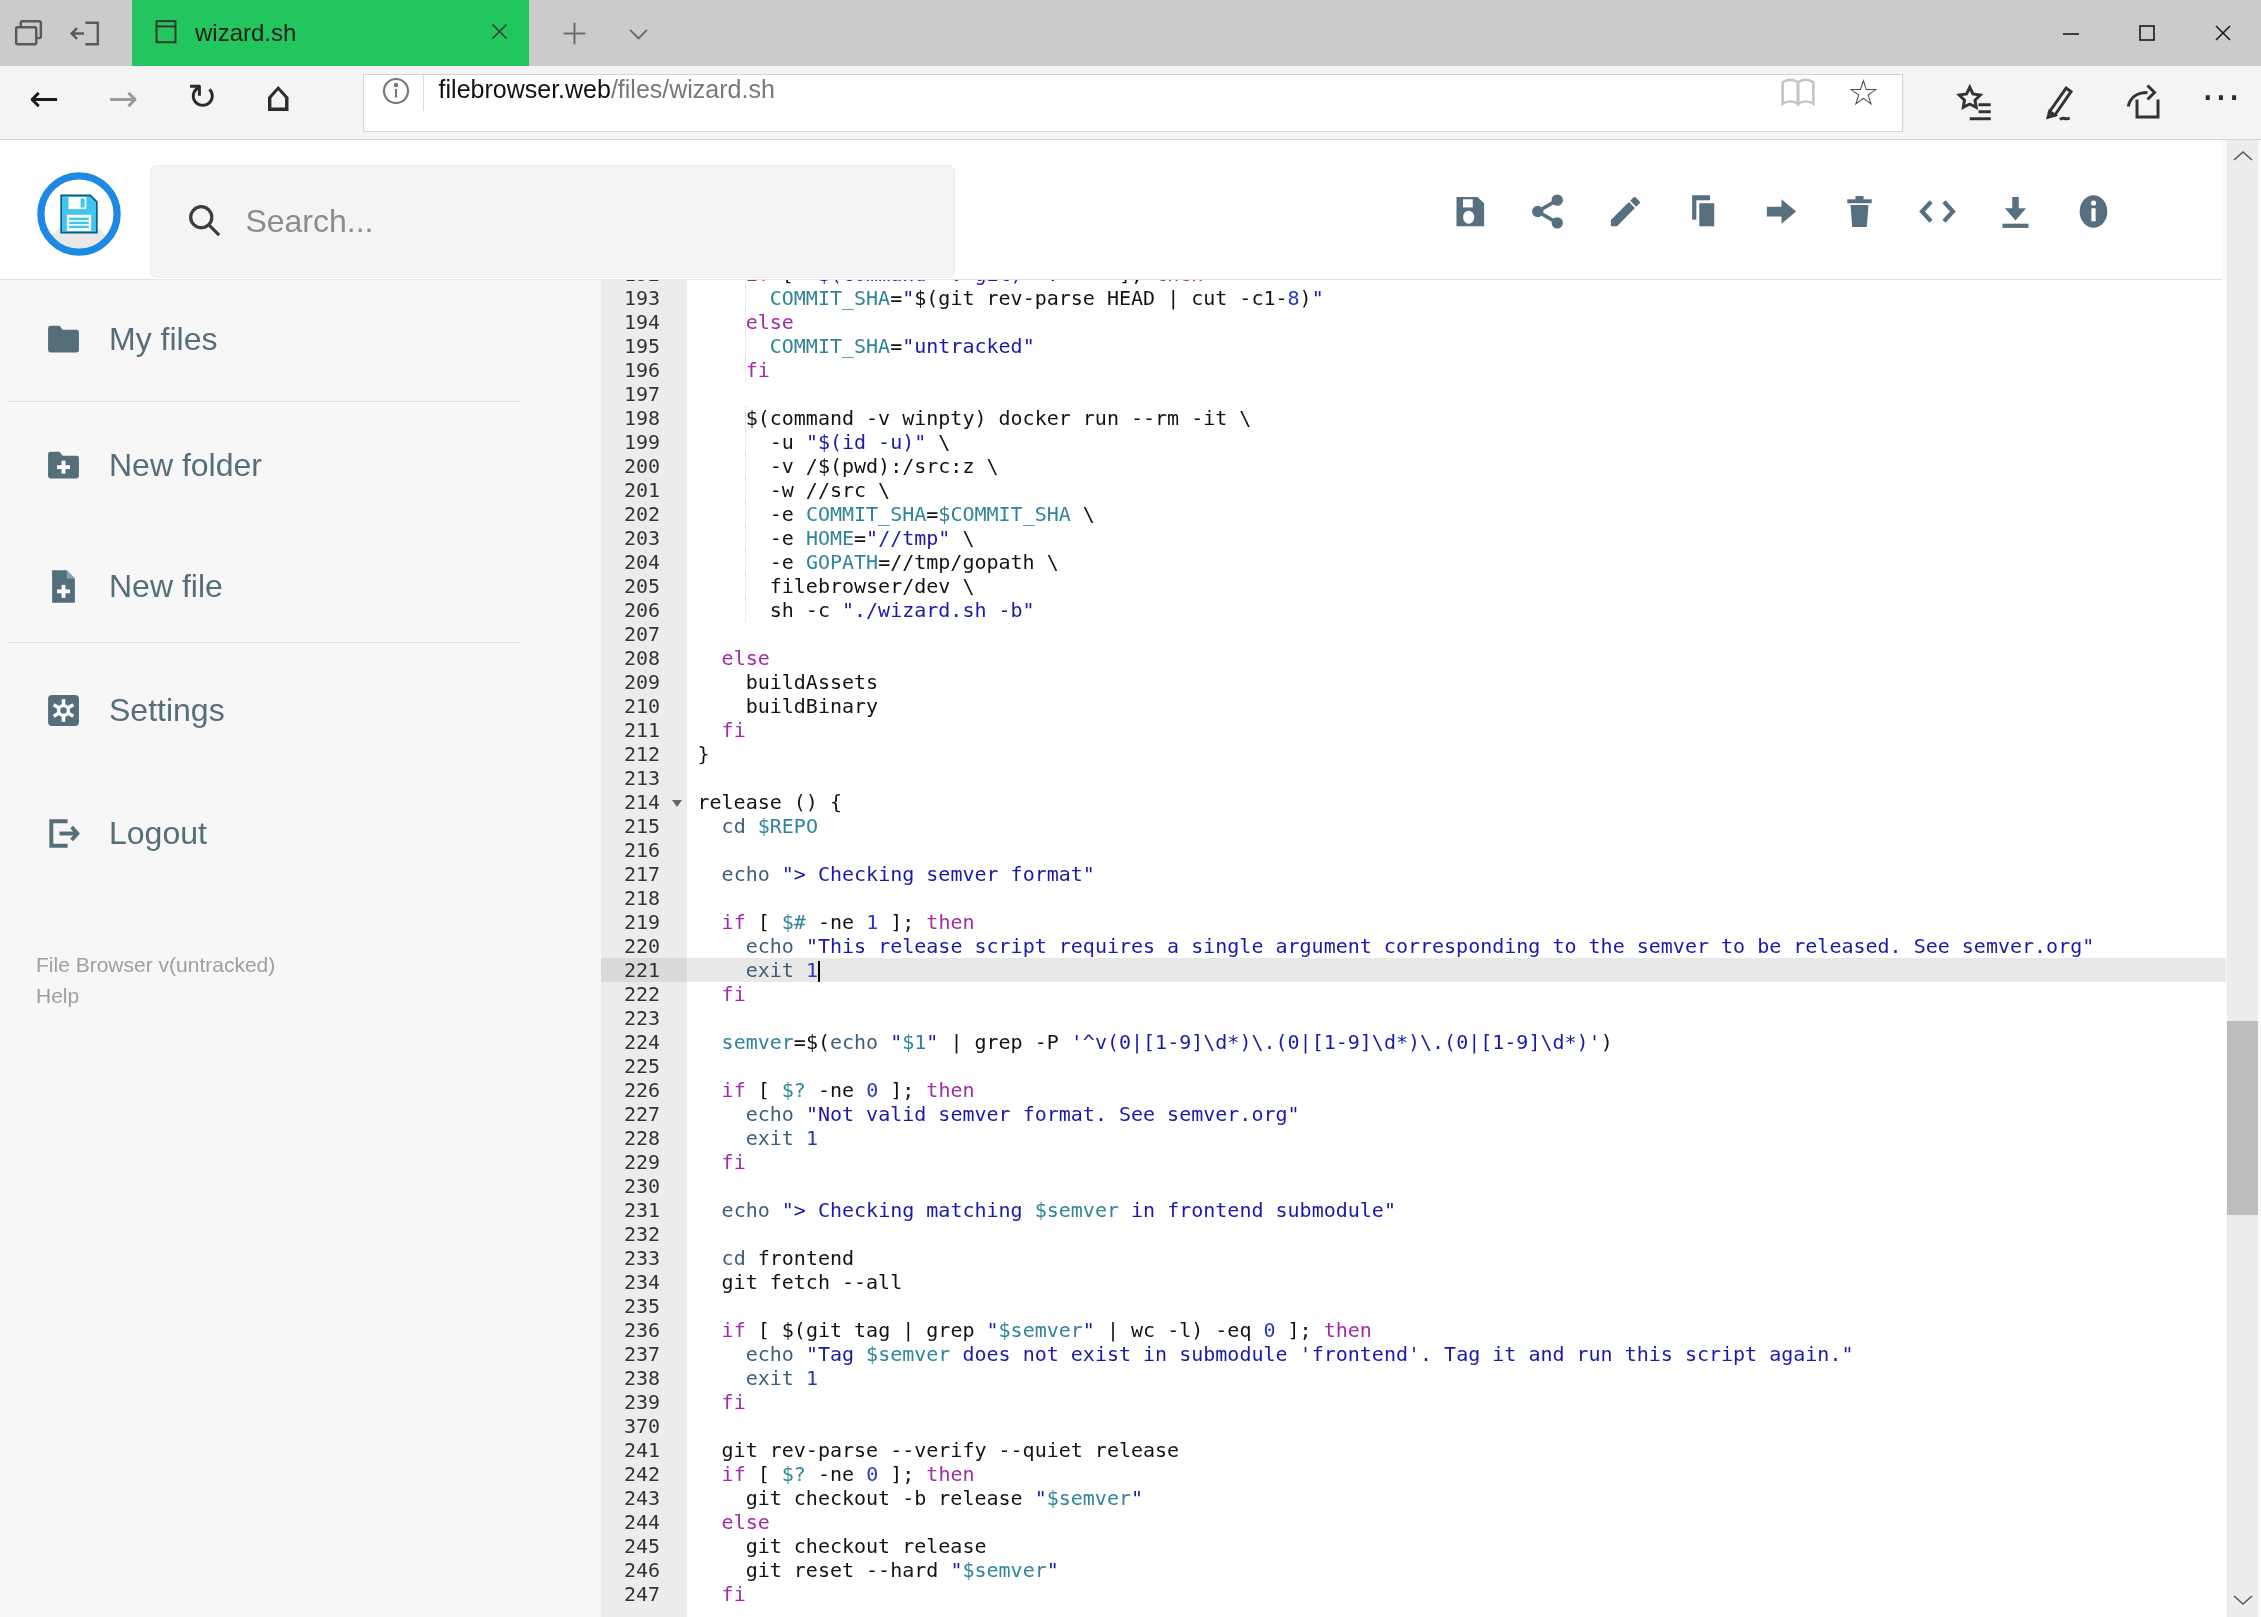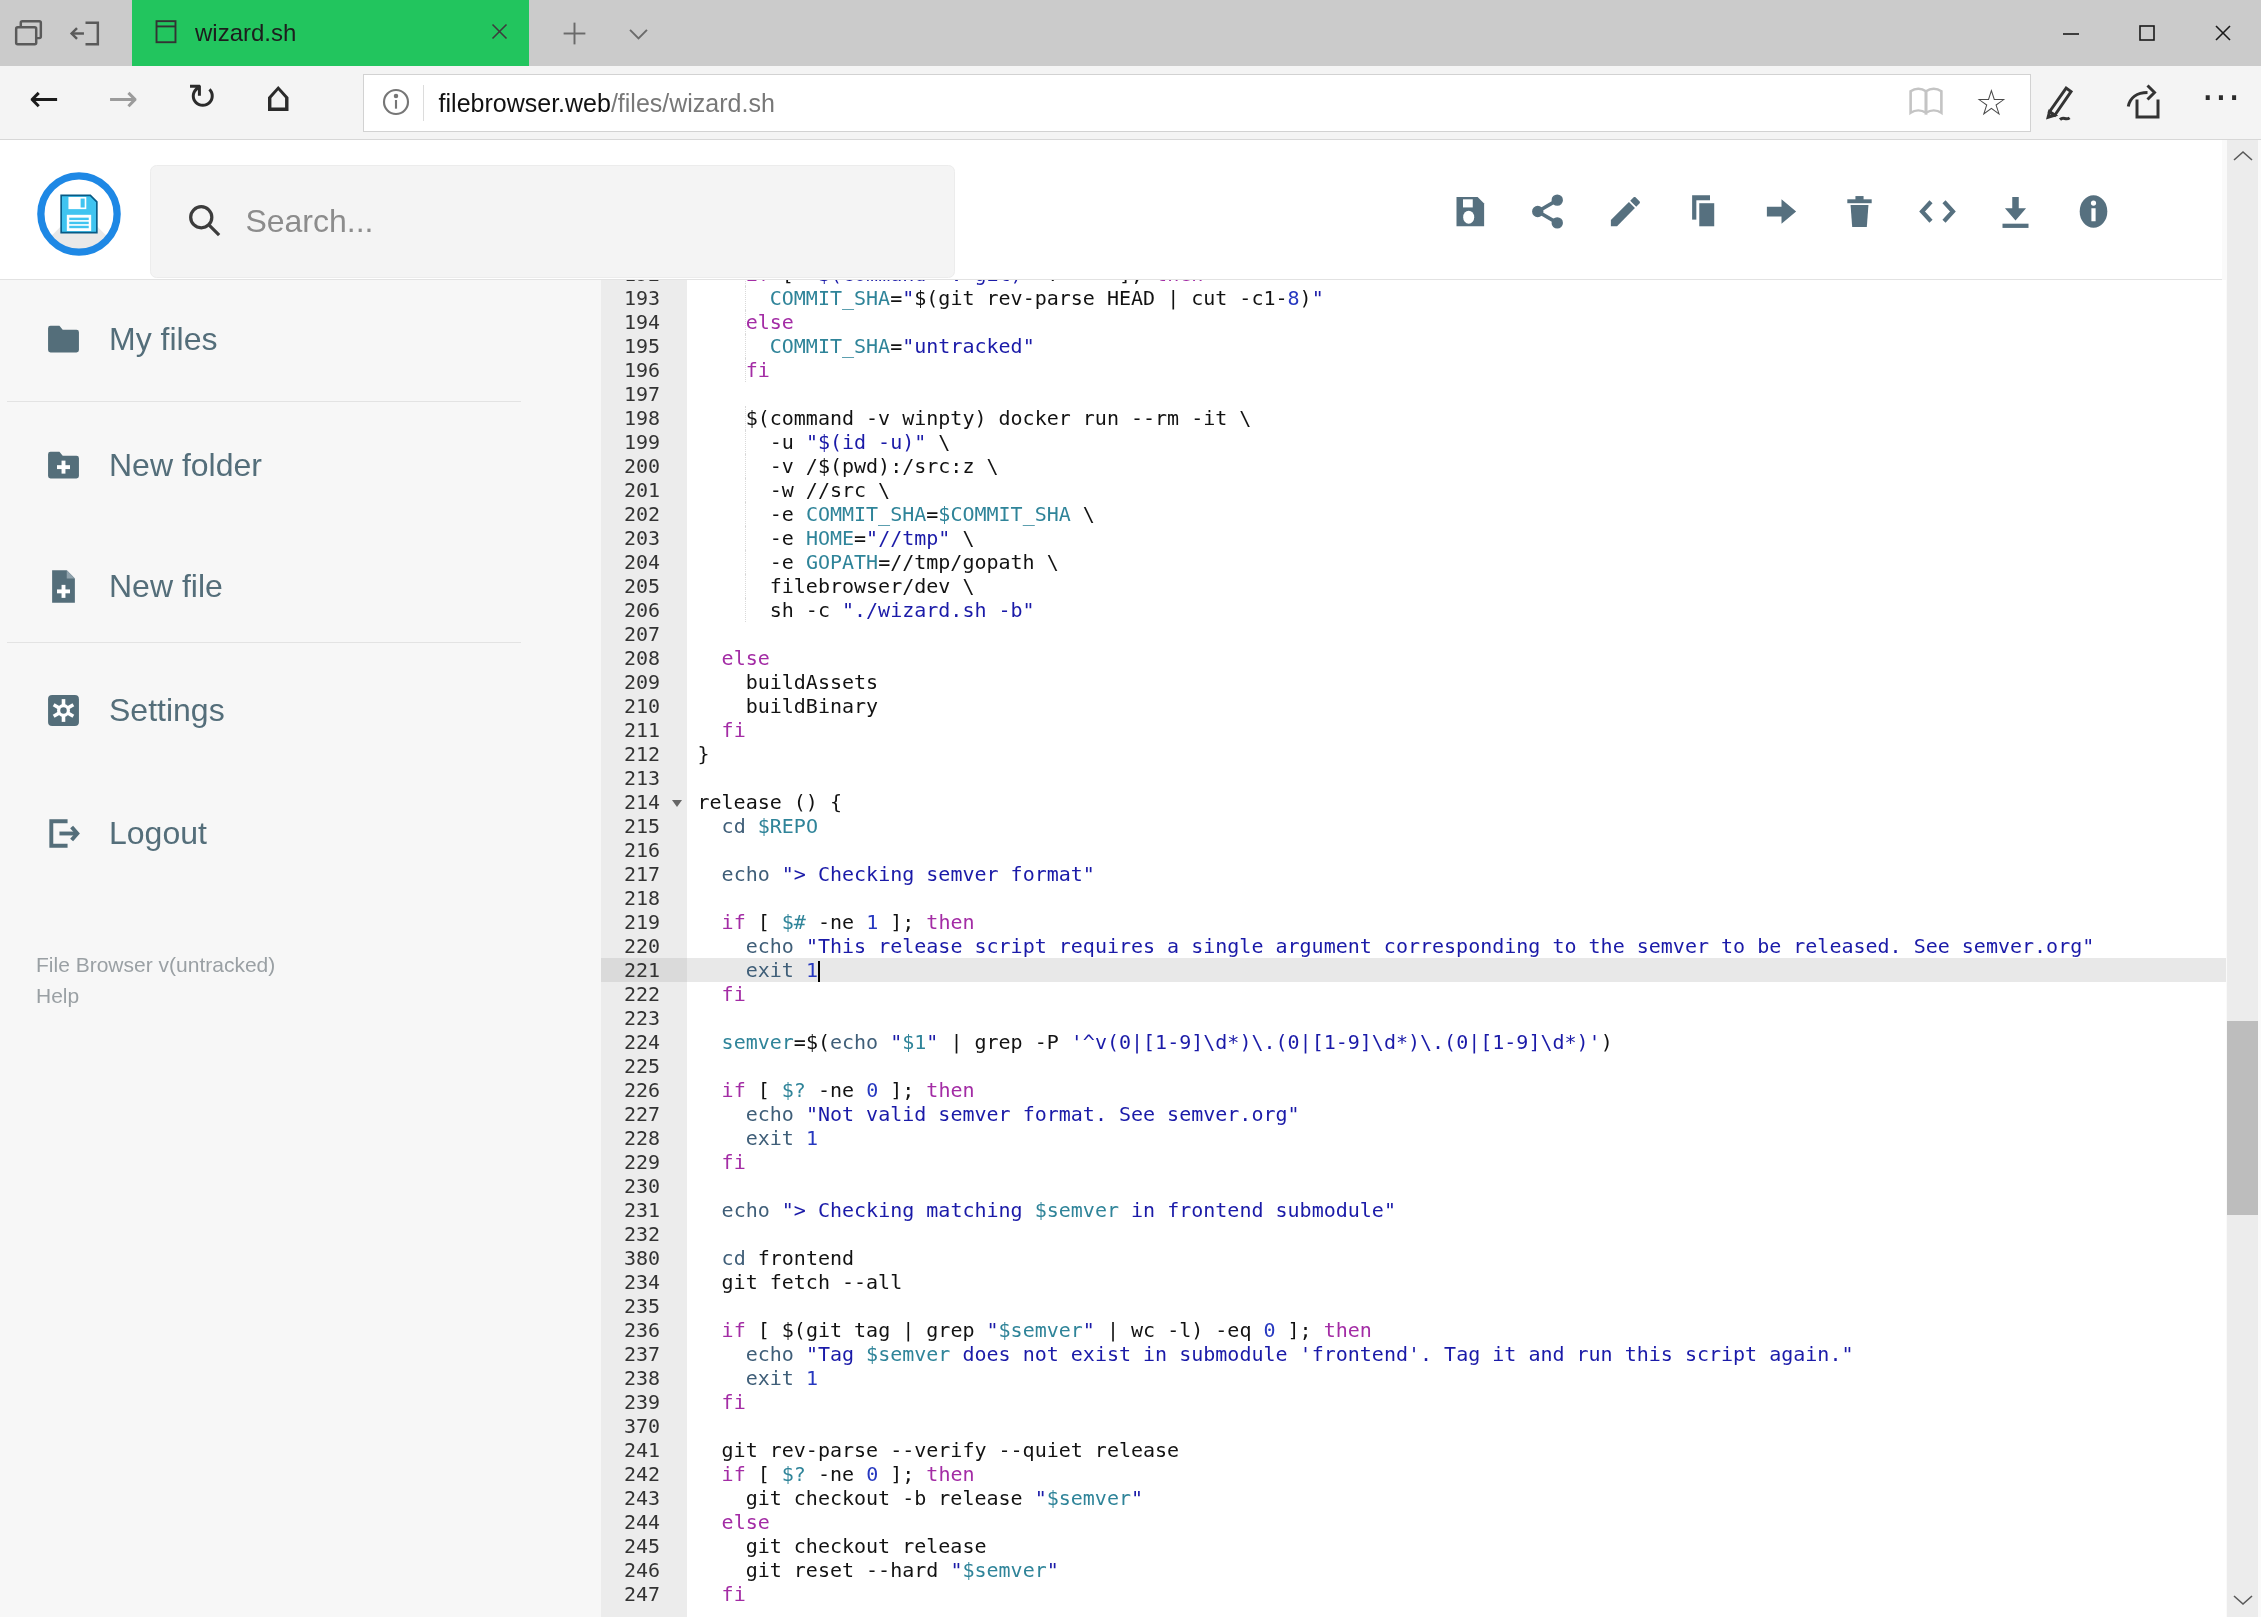--- a/index.html
+++ b/index.html
@@ -11,21 +11,21 @@
 
   
   .titlebar{left:0;top:0;width:2261px;height:66px;background:#cbcbcb;}
   .tbar-icon{width:57px;height:66px;display:flex;align-items:center;justify-content:center;}
   .tab{left:132px;top:0;width:397px;height:66px;background:#22c55e;display:flex;align-items:center;}
   .tab-title{font-size:24px;color:#1d1d1d;margin-left:16px;flex:1;white-space:nowrap;overflow:hidden;}
   .winctl{width:76px;height:66px;display:flex;align-items:center;justify-content:center;}
 
   .navbar{left:0;top:66px;width:2261px;height:74px;background:#f4f4f4;border-bottom:0.8px solid #d7d7d7;box-sizing:border-box;}
   .navglyph{font-family:"DejaVu Sans",sans-serif;font-size:36px;color:#2b2b2b;line-height:1;}
-  .urlbox{left:363px;top:74px;width:1668px;height:58px;background:#ffffff;border:0.8px solid #d2d2d2;box-sizing:border-box;display:flex;align-items:center;}
+  .urlbox{left:363px;top:74px;width:1540px;height:58px;background:#ffffff;border:0.8px solid #d2d2d2;box-sizing:border-box;display:flex;align-items:flex-start;}
   .urltext{font-size:25px;white-space:nowrap;}
   .url-domain{color:#111111;}
   .url-path{color:#787878;}
   .urldivider{width:0.8px;height:36px;background:#dcdcdc;margin:0 14.5px 0 11.3px;}
 
   
   .appheader{left:0;top:140px;width:2222px;height:140px;background:#ffffff;border-bottom:0.8px solid #e2e2e2;box-sizing:border-box;}
   .searchbox{left:150px;top:165px;width:803px;height:111px;background:#f4f4f4;border:0.8px solid #ececec;border-radius:6.5px;display:flex;align-items:center;}
   .searchbox input{border:none;outline:none;background:transparent;font-family:"Liberation Sans",sans-serif;
        font-size:32px;color:#444;width:646px;}
@@ -513,21 +513,21 @@
       </div>
       <div class="crow">
         <div class="gut">231</div>
         <div class="cod"><span class="tk-d">  </span><span class="tk-b">echo</span><span class="tk-d"> </span><span class="tk-s">"&gt; Checking matching </span><span class="tk-v">$semver</span><span class="tk-s"> in frontend submodule"</span></div>
       </div>
       <div class="crow">
         <div class="gut">232</div>
         <div class="cod"></div>
       </div>
       <div class="crow">
-        <div class="gut">380</div>
+        <div class="gut">233</div>
         <div class="cod"><span class="tk-d">  </span><span class="tk-b">cd</span><span class="tk-d"> frontend</span></div>
       </div>
       <div class="crow">
         <div class="gut">234</div>
         <div class="cod"><span class="tk-d">  git fetch --all</span></div>
       </div>
       <div class="crow">
         <div class="gut">235</div>
         <div class="cod"></div>
       </div>

